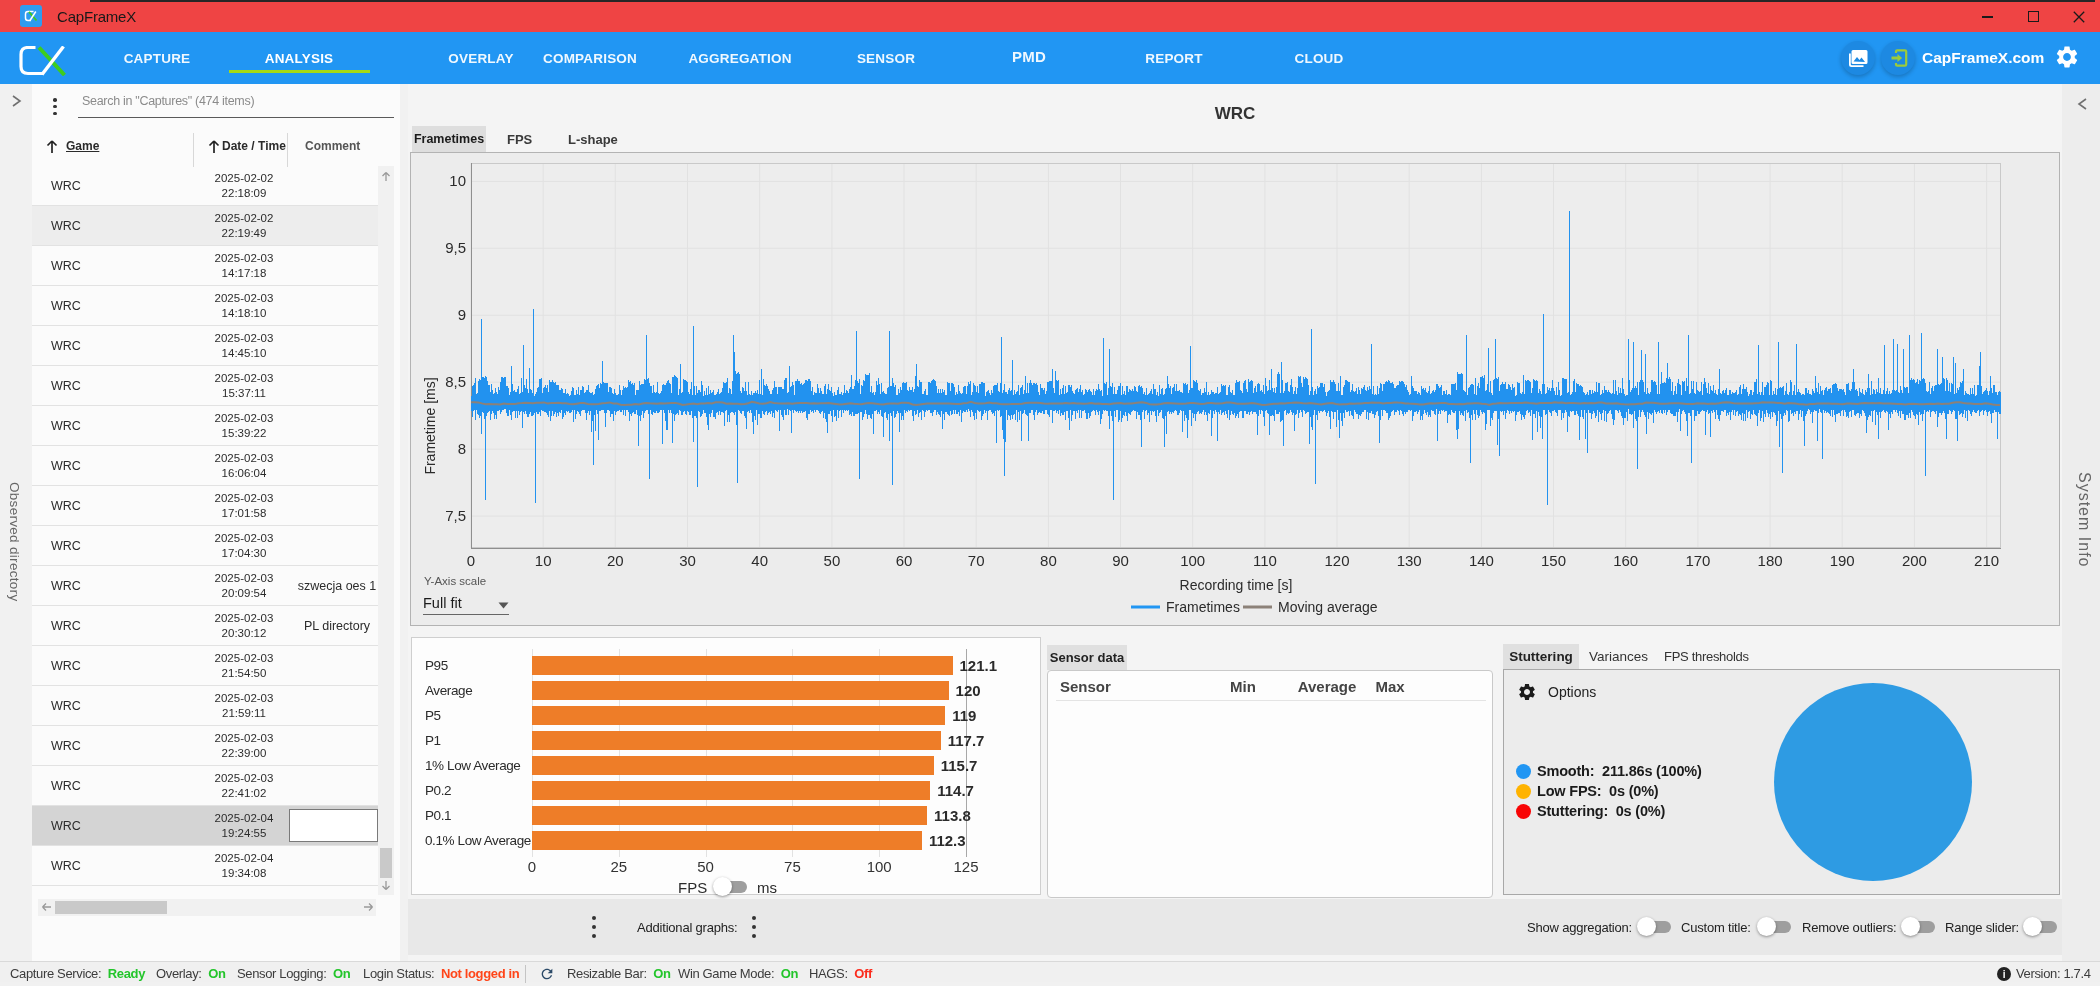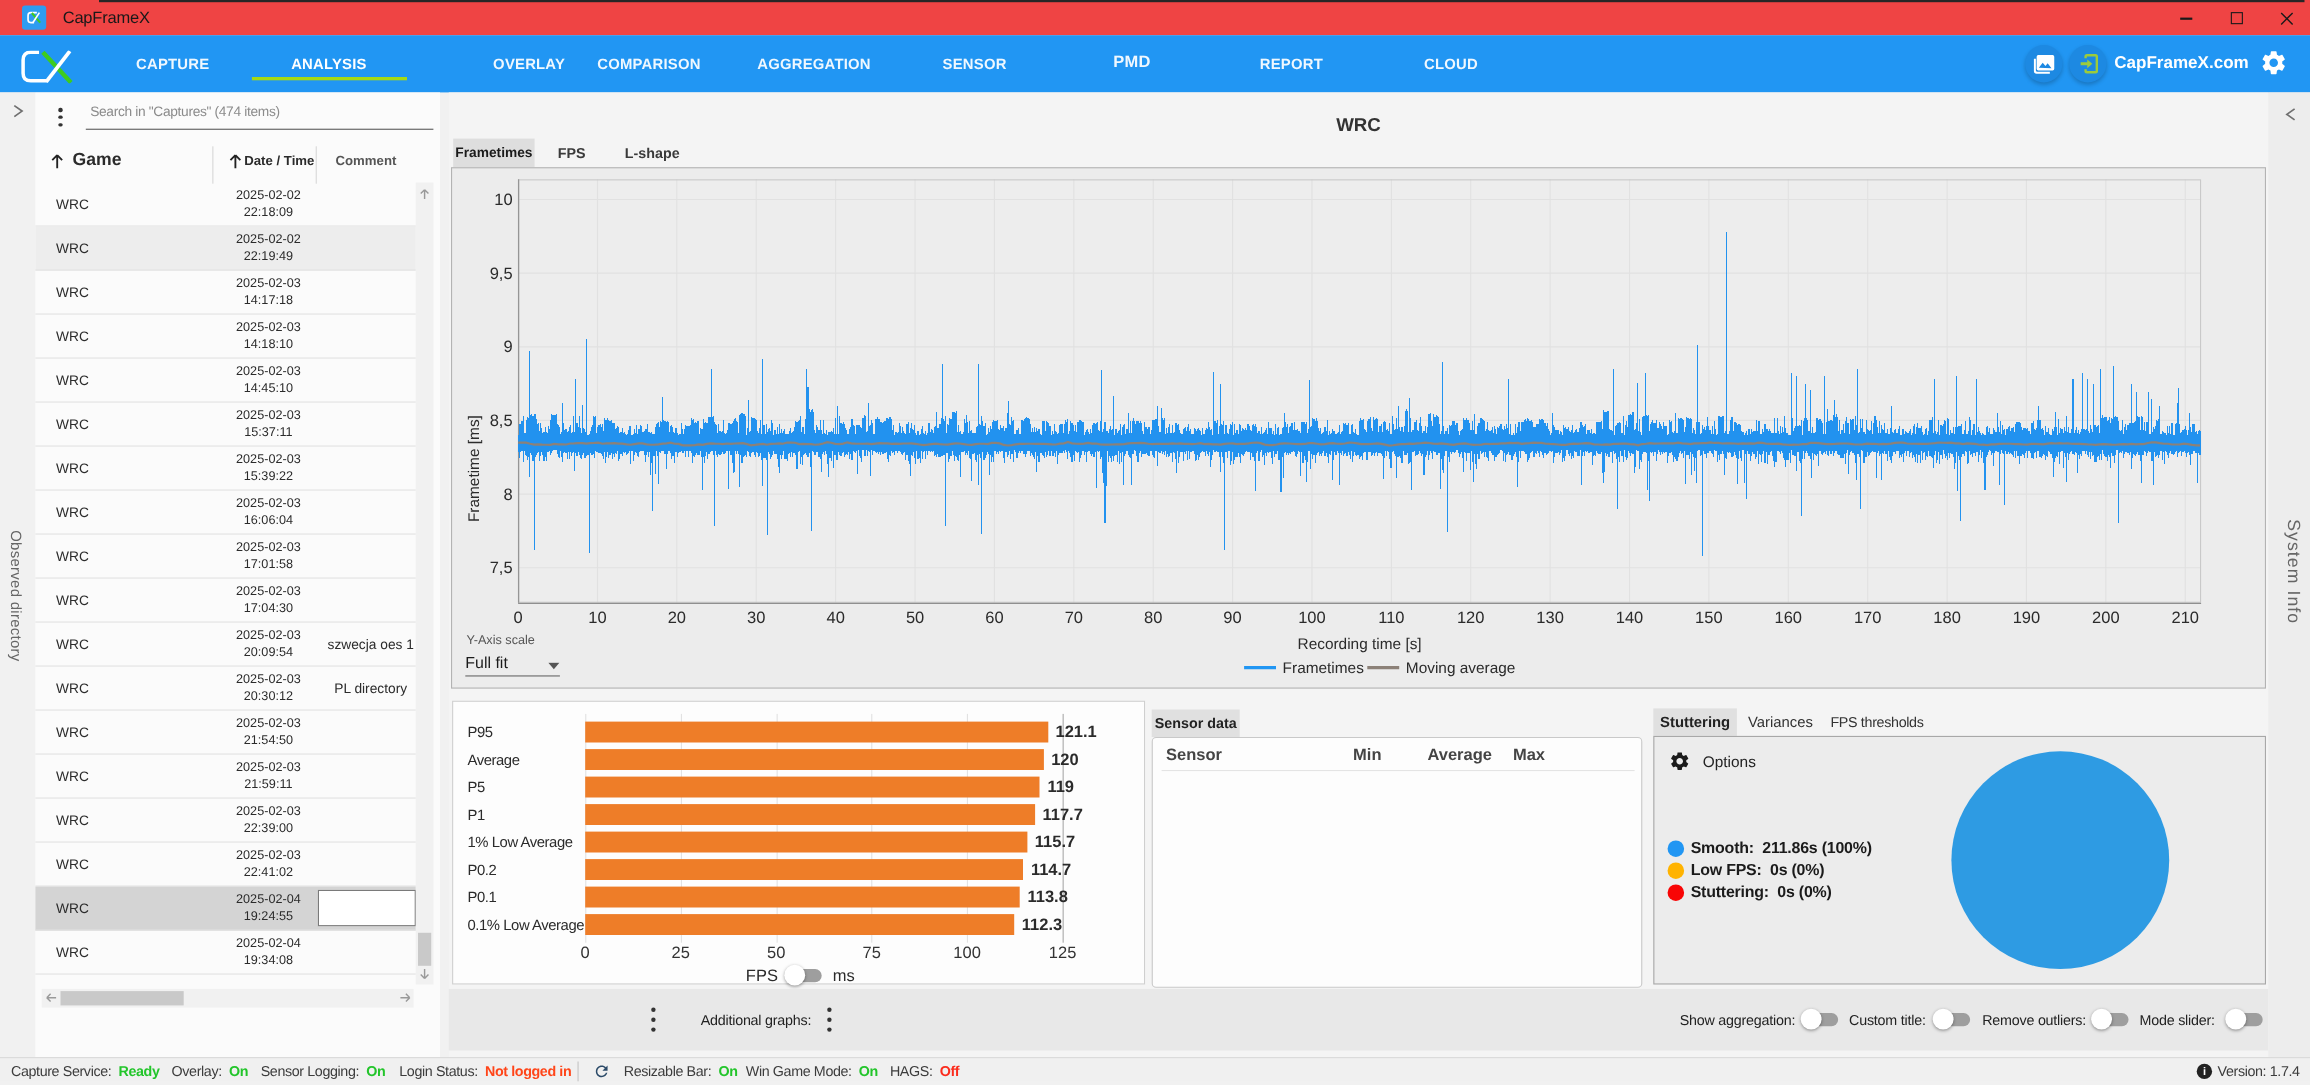--- a/index.html
+++ b/index.html
@@ -83,21 +83,21 @@
       <span style="width:3.5px;height:3.5px;border-radius:50%;background:#333;"></span>
       <span style="width:3.5px;height:3.5px;border-radius:50%;background:#333;"></span>
       <span style="width:3.5px;height:3.5px;border-radius:50%;background:#333;"></span>
     </div>
   <div class="abs" style="left:50px;top:10px;font-size:12.5px;letter-spacing:-0.3px;color:#8b8b8b;">Search in "Captures" (474 items)</div>
   <div class="abs" style="left:46px;top:33px;width:316px;height:1px;background:#5a5a5a;"></div>
   <div class="abs" style="left:0;top:42px;width:362px;height:40px;">
     <svg class="abs" style="left:13px;top:13px;" width="14" height="15" viewBox="0 0 14 15">
         <path d="M7 14 V2 M7 2 L2.5 6.5 M7 2 L11.5 6.5" stroke="#222" stroke-width="1.7" fill="none"></path>
       </svg>
-    <div class="abs" style="left:34px;top:0;height:40px;display:flex;align-items:center;font-size:16px;font-weight:700;color:#2b2b2b;">Game</div>
+    <div class="abs" style="left:34px;top:0;height:40px;display:flex;align-items:center;font-size:12px;font-weight:700;color:#2b2b2b;text-decoration:underline;">Game</div>
     <div class="abs" style="left:161px;top:7px;width:1px;height:34px;background:#d8d8d8;"></div>
     <svg class="abs" style="left:175px;top:13px;" width="14" height="15" viewBox="0 0 14 15">
         <path d="M7 14 V2 M7 2 L2.5 6.5 M7 2 L11.5 6.5" stroke="#222" stroke-width="1.7" fill="none"></path>
       </svg>
     <div class="abs" style="left:190px;top:0;height:40px;display:flex;align-items:center;font-size:12px;font-weight:700;color:#2b2b2b;">Date / Time</div>
     <div class="abs" style="left:255px;top:7px;width:1px;height:34px;background:#d8d8d8;"></div>
     <div class="abs" style="left:273px;top:0;height:40px;display:flex;align-items:center;font-size:12px;font-weight:700;color:#555;">Comment</div>
   </div>
   <div class="abs" style="left:0;top:82px;width:362px;height:721px;overflow:hidden;">
 <div style="position:absolute;left:0;top:0px;width:346px;height:40px;border-bottom:1px solid #e2e2e2;">
@@ -422,21 +422,21 @@
       </div>
     <div class="abs" style="left:1119px;top:0;height:56px;display:flex;align-items:center;font-size:13px;letter-spacing:-0.2px;color:#222;">Show aggregation:</div>
     <div class="abs" style="left:1233px;top:22px;width:30px;height:12px;border-radius:6px;background:#9e9e9e;"></div>
       <div class="abs" style="left:1229px;top:18px;width:19px;height:19px;border-radius:50%;background:#fff;box-shadow:0 1px 3px rgba(0,0,0,.4);"></div>
     <div class="abs" style="left:1273px;top:0;height:56px;display:flex;align-items:center;font-size:13px;letter-spacing:-0.2px;color:#222;">Custom title:</div>
     <div class="abs" style="left:1353px;top:22px;width:30px;height:12px;border-radius:6px;background:#9e9e9e;"></div>
       <div class="abs" style="left:1349px;top:18px;width:19px;height:19px;border-radius:50%;background:#fff;box-shadow:0 1px 3px rgba(0,0,0,.4);"></div>
     <div class="abs" style="left:1394px;top:0;height:56px;display:flex;align-items:center;font-size:13px;letter-spacing:-0.2px;color:#222;">Remove outliers:</div>
     <div class="abs" style="left:1497px;top:22px;width:30px;height:12px;border-radius:6px;background:#9e9e9e;"></div>
       <div class="abs" style="left:1493px;top:18px;width:19px;height:19px;border-radius:50%;background:#fff;box-shadow:0 1px 3px rgba(0,0,0,.4);"></div>
-    <div class="abs" style="left:1537px;top:0;height:56px;display:flex;align-items:center;font-size:13px;letter-spacing:-0.2px;color:#222;">Mode slider:</div>
+    <div class="abs" style="left:1537px;top:0;height:56px;display:flex;align-items:center;font-size:13px;letter-spacing:-0.2px;color:#222;">Range slider:</div>
     <div class="abs" style="left:1619px;top:22px;width:30px;height:12px;border-radius:6px;background:#9e9e9e;"></div>
       <div class="abs" style="left:1615px;top:18px;width:19px;height:19px;border-radius:50%;background:#fff;box-shadow:0 1px 3px rgba(0,0,0,.4);"></div>
   </div>
 </div>
 
 <div class="abs" style="left:0;top:961px;width:2100px;height:21px;background:#f0f0f0;border-top:1px solid #d9d9d9;font-size:13px;letter-spacing:-0.35px;color:#3c3c3c;">
   <div class="abs" style="left:10px;top:4px;">Capture Service:&nbsp; <b style="color:#23c52b;">Ready</b></div>
   <div class="abs" style="left:156px;top:4px;">Overlay:&nbsp; <b style="color:#23c52b;">On</b></div>
   <div class="abs" style="left:237px;top:4px;">Sensor Logging:&nbsp; <b style="color:#23c52b;">On</b></div>
   <div class="abs" style="left:363px;top:4px;">Login Status:&nbsp; <b style="color:#ff4519;">Not logged in</b></div>

